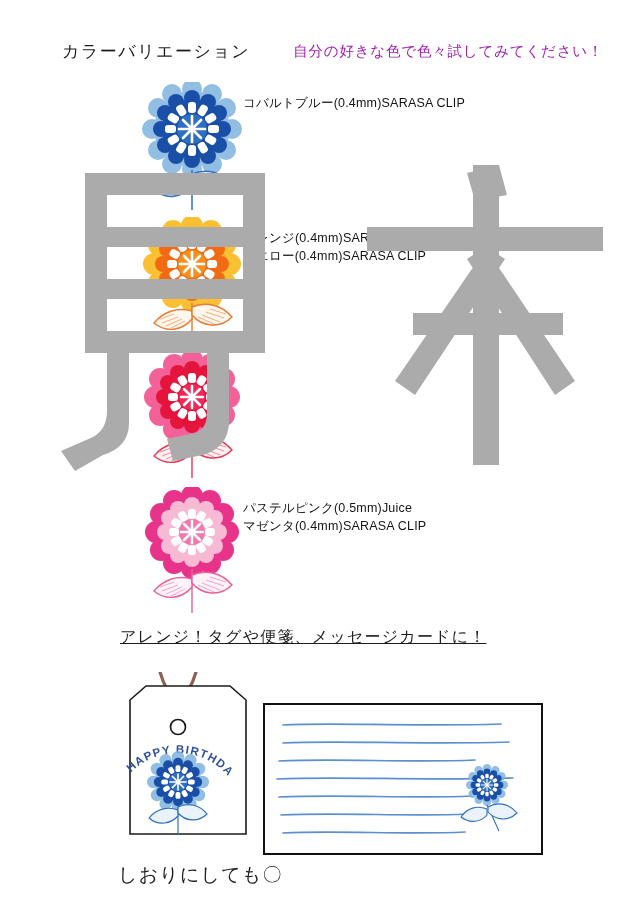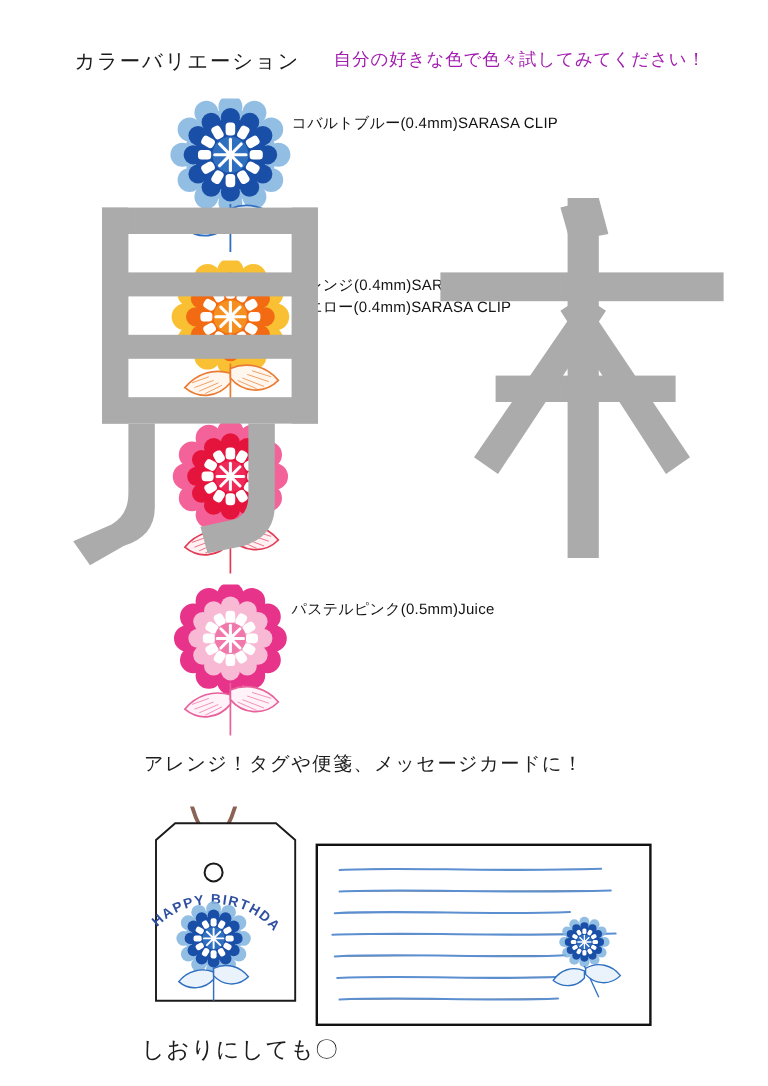--- a/index.html
+++ b/index.html
@@ -22,22 +22,22 @@
     height: 905px;
   }
 
   
   .header {
     position: absolute;
     left: 62px;
     top: 40px;
     width: 540px;
     display: flex;
-    align-items: flex-start;
-    gap: 28px;
+    align-items: center;
+    gap: 43px;
     white-space: nowrap;
   }
   .header-title {
     font-size: 17px;
     letter-spacing: 1.5px;
     color: #1b1b1b;
   }
   .header-sub {
     font-size: 14.5px;
     letter-spacing: 0.8px;
@@ -77,20 +77,21 @@
   }
 
   
   .arrange-title {
     position: absolute;
     left: 120px;
     top: 627px;
     font-size: 16px;
     letter-spacing: 1.2px;
     white-space: nowrap;
+    text-decoration: underline;
   }
 
   .tag-wrap {
     position: absolute;
     left: 108px;
     top: 672px;
     width: 160px;
     height: 190px;
   }
   .tag-caption {
@@ -552,20 +553,21 @@
               <line x1="31" y1="109" x2="45" y2="102"></line>
             <line x1="86" y1="95" x2="70" y2="90"></line>
               <line x1="84" y1="99" x2="66" y2="93"></line>
             <line x1="80" y1="103" x2="62" y2="96"></line>
               <line x1="74" y1="105" x2="58" y2="98"></line>
           </g>
         </svg>
       </div>
       <div class="var-labels">
         <div class="var-label">パステルピンク(0.5mm)Juice</div>
+        <div class="var-label">マゼンタ(0.4mm)SARASA CLIP</div>
       </div>
     </div>
   </div>
 
   <div class="watermark">
     <svg viewBox="0 0 560 330" width="560" height="330">
 
       <g fill="#ababab">
         <rect x="30" y="18" width="180" height="22"></rect>
         <rect x="30" y="18" width="22" height="180"></rect>

